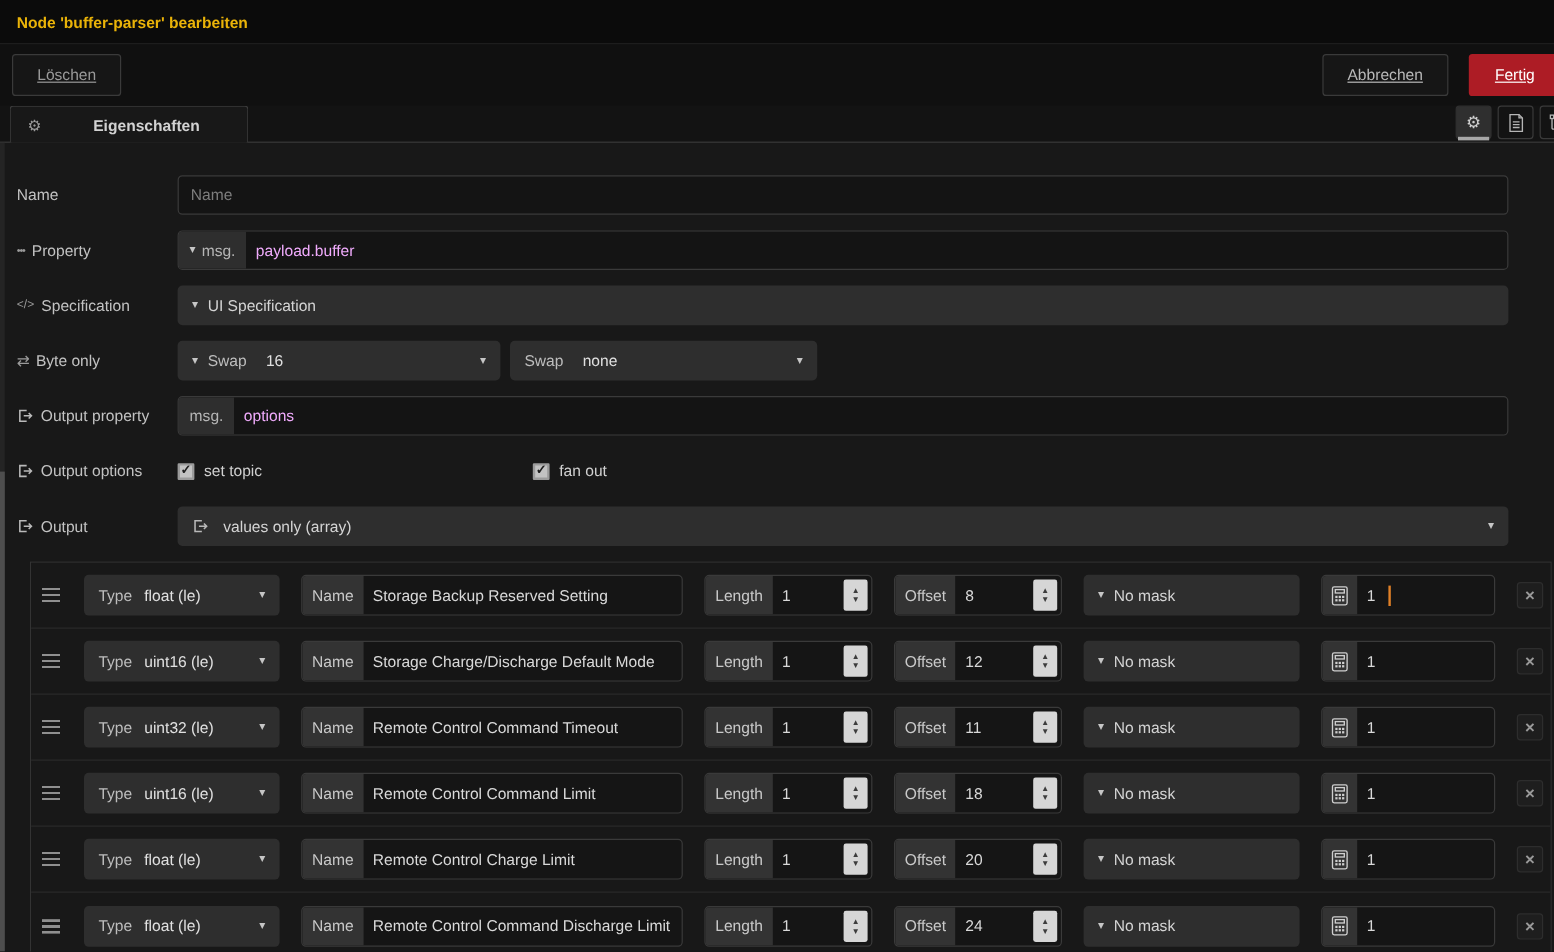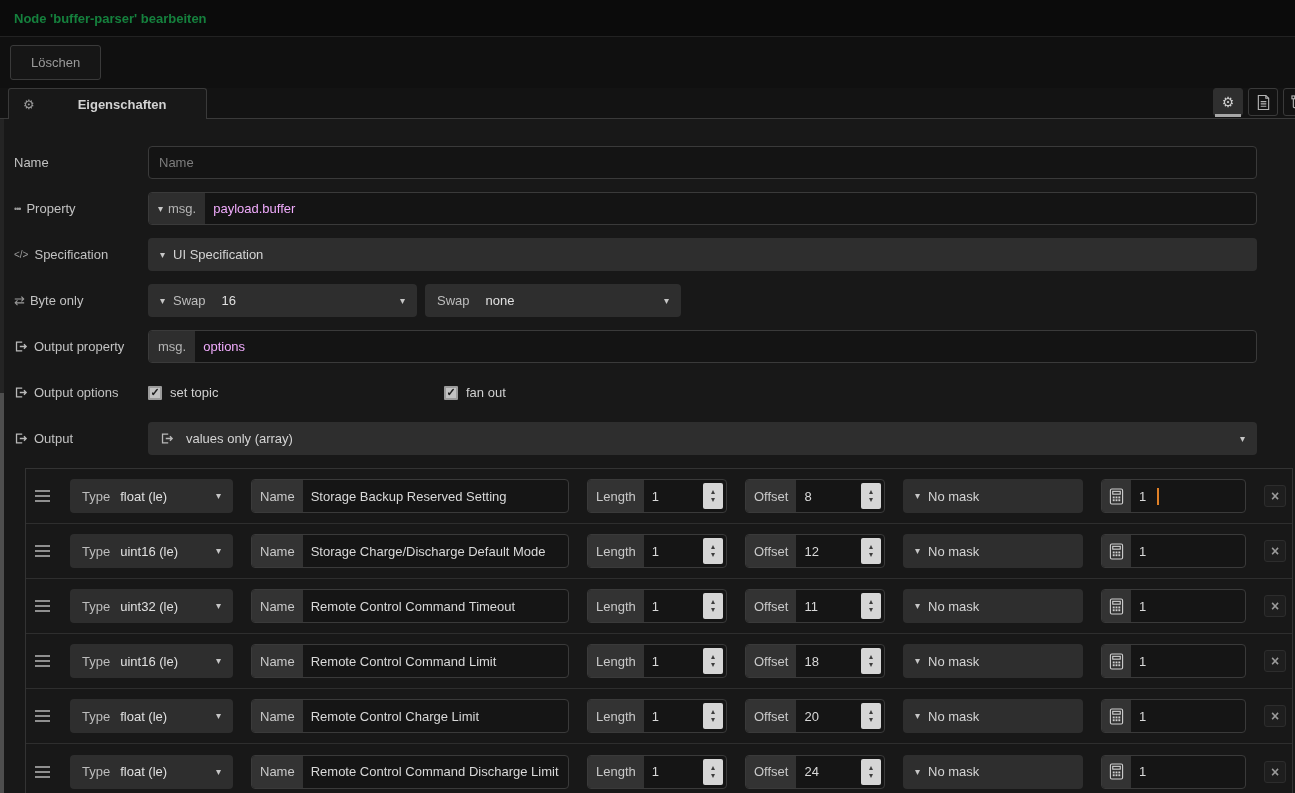--- a/index.html
+++ b/index.html
@@ -7,30 +7,30 @@
   body {
     font-family:"Liberation Sans", sans-serif;
     background:#181818; color:#c9c9c9; font-size:13px;
     position:relative;
   }
   
   .hdr {
     height:37px; background:#0b0b0b; border-bottom:1px solid #222;
     display:flex; align-items:center; padding:0 14px;
   }
-  .hdr-title { font-weight:bold; color:#15803d; font-size:13px; }
+  .hdr-title { font-weight:bold; color:#eab308; font-size:13px; }
   
   .toolbar {
     height:51px; background:#101010; display:flex; align-items:center;
     padding:0 10px; justify-content:space-between;
   }
   .btn {
     height:35px; border:1px solid #3a3a3a; background:#161616; color:#9a9a9a;
     border-radius:3px; font-size:13px; padding:0 20px;
-    font-family:"Liberation Sans", sans-serif; cursor:pointer;
+    font-family:"Liberation Sans", sans-serif; cursor:pointer;text-decoration:underline;
   }
   .btn.secondary { color:#b9b9b9; }
   .btn.primary {
     border:none; color:#fff; padding:0 22px; margin-right:-16px;
   }
   .tb-right { display:flex; gap:17px; align-items:center; }
   
   .tabstrip {
     height:31px; background:#131313; border-bottom:1px solid #3a3a3a;
     position:relative; display:flex; align-items:flex-end;
@@ -161,20 +161,24 @@
 </style>
 </head>
 <body>
 
 <div class="hdr">
   <div class="hdr-title">Node 'buffer-parser' bearbeiten</div>
 </div>
 
 <div class="toolbar">
   <button class="btn">Löschen</button>
+  <div class="tb-right">
+    <button class="btn secondary">Abbrechen</button>
+    <button class="btn primary" id="done-btn" style="background: rgb(173, 28, 37);">Fertig</button>
+  </div>
 </div>
 
 <div class="tabstrip">
   <div class="tab">
     <span class="tab-gear">⚙</span>
     <span class="tab-label">Eigenschaften</span>
   </div>
   <div class="strip-icons">
     <div class="icon-btn active">
       <span class="g">⚙</span>

